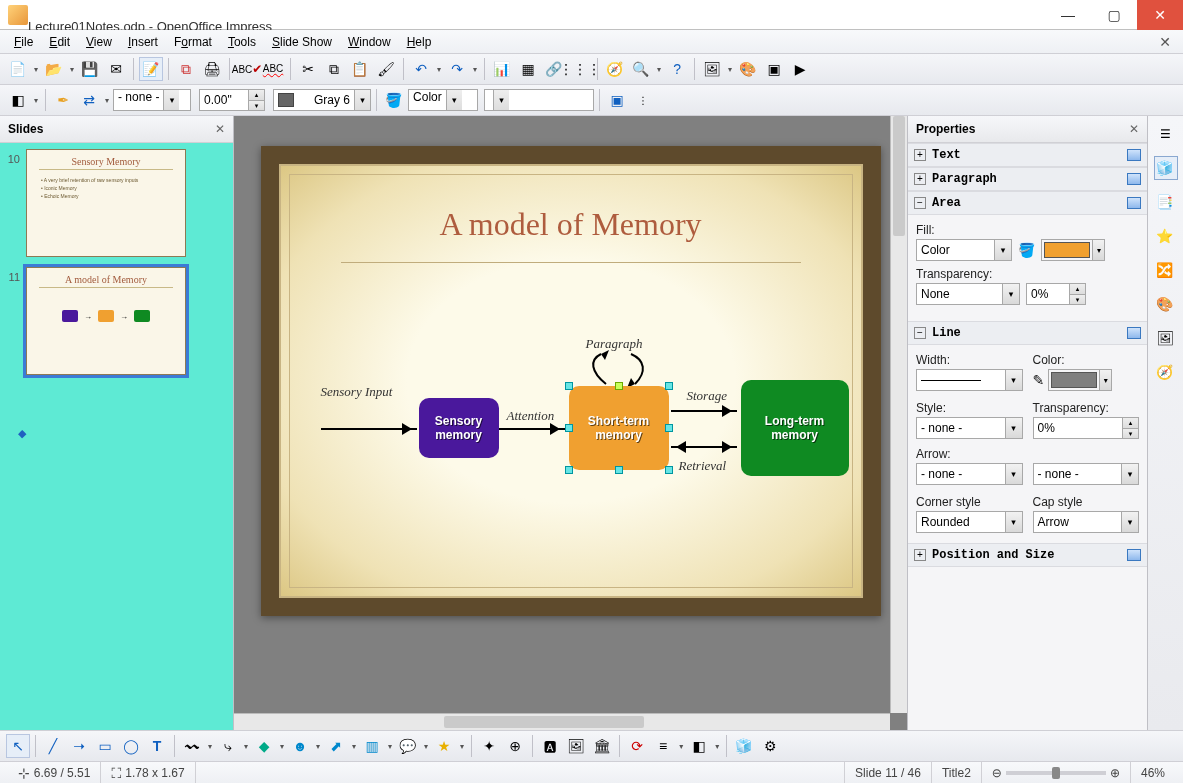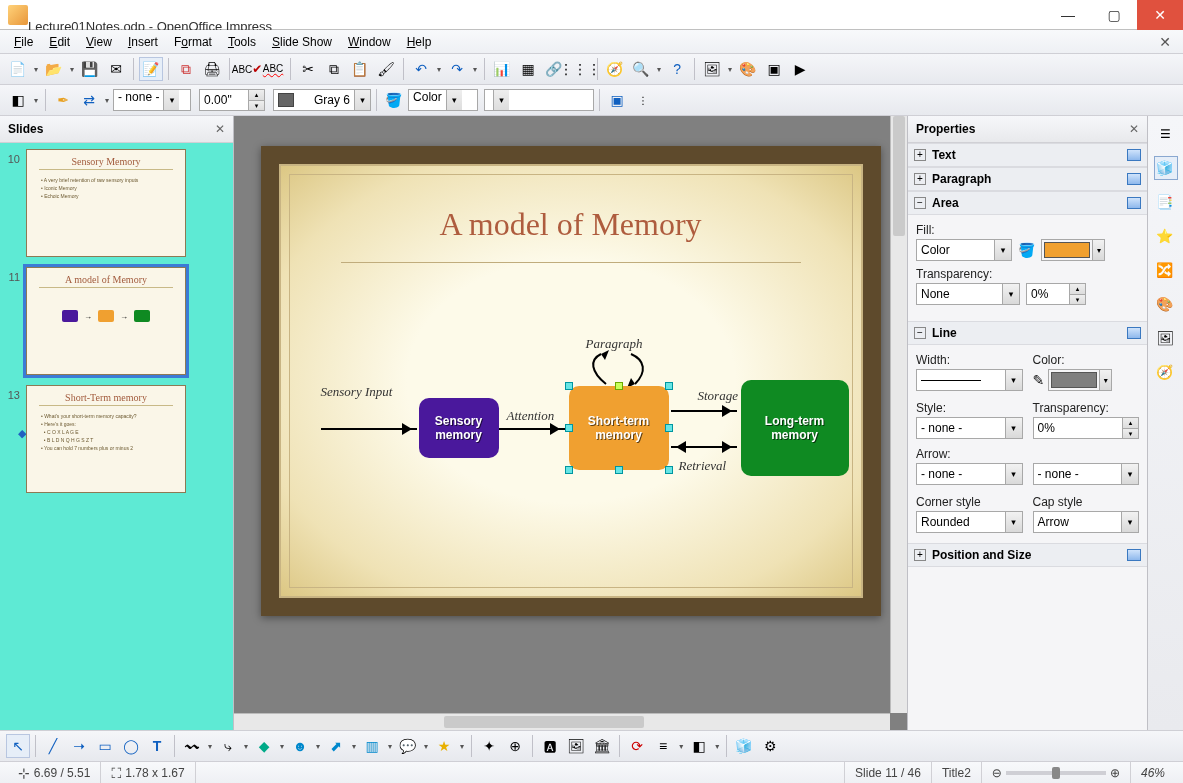--- a/index.html
+++ b/index.html
@@ -76,21 +76,21 @@
 .arrow.back::before { content:""; position:absolute; left:-1px; top:-5px; border:6px solid transparent; border-right:10px solid #000; }
 .dbox { position:absolute; border-radius:10px; display:flex; align-items:center; justify-content:center; text-align:center; color:#fff; font-weight:bold; font-size:12px; text-shadow:1px 1px 0 rgba(0,0,0,0.6); }
 .handles .h { position:absolute; width:8px; height:8px; background:#67e5e5; border:1px solid #0096a0; }
 
 
 .props { width:240px; background:#f5f5f7; border-left:1px solid #bfbfc5; display:flex; flex-direction:column; font-size:12px; overflow-y:auto; }
 .props .phdr { display:flex; align-items:center; padding:6px 8px; background:linear-gradient(#f6f7fa,#e8e9ec); border-bottom:1px solid #d0d0d5; }
 .props .phdr .t { font-weight:bold; flex:1; }
 .section-head { display:flex; align-items:center; padding:4px 6px; background:#eceef2; border-top:1px solid #dadbe0; border-bottom:1px solid #dadbe0; }
 .section-head .pm { width:12px; height:12px; border:1px solid #888; display:flex; align-items:center; justify-content:center; font-size:10px; margin-right:6px; line-height:1; }
-.section-head .t { font-weight:bold; flex:1; }
+.section-head .t { font-weight:bold; flex:1;font-family:Liberation Mono, monospace; }
 .section-head .winicon { width:14px; height:12px; border:1px solid #3a78c0; background:linear-gradient(#cfe3fb,#8eb8ec); }
 .section-body { padding:6px 8px 10px; }
 .prow { display:flex; align-items:center; gap:6px; margin-bottom:6px; }
 .plabel { margin:2px 0 2px 0; color:#222; }
 .pcol2 { display:flex; gap:10px; }
 .pcol2 > div { flex:1; }
 .pcombo { display:flex; border:1px solid #a8a8a8; background:#fff; height:22px; width:100%; }
 .pcombo .v { flex:1; padding:2px 4px; display:flex; align-items:center; }
 .pcombo .arr { width:17px; background:linear-gradient(#f2f2f2,#d9d9d9); border-left:1px solid #a8a8a8; display:flex; align-items:center; justify-content:center; font-size:9px; }
 .colorbtn { display:inline-flex; border:1px solid #a8a8a8; height:22px; }
@@ -318,44 +318,37 @@
               <span style="font-size:8px;">→</span>
             <div class="th-box" style="background:#f0a030;"></div>
               <span style="font-size:8px;">→</span>
             <div class="th-box" style="background:#0f8a22;"></div>
           </div>
         </div>
       </div>
       <div style="position:relative;">
         <span style="position:absolute;left:12px;top:42px;color:#2060c0;font-size:11px;">◆</span>
       </div>
-      <div class="thumb-row">
-        <div class="num">13</div>
-        <div class="thumb">
-          <div class="minititle">Short-Term memory</div>
-          <div class="minibody">• What's your short-term memory capacity?<br>• Here's it goes:<br>&nbsp;&nbsp;• C O X L A G E<br>&nbsp;&nbsp;• B L D N Q H G S Z T<br>• You can hold 7 numbers plus or minus 2</div>
-        </div>
-      </div>
     </div>
   </div>
 
   <div class="center">
     <div class="canvas-wrap">
       <div class="canvas-pad">
         <div class="slide">
           <div class="slide-frame"></div>
           <div class="slide-inner">
             <div class="slide-title">A model of Memory</div>
             <div class="title-underline"></div>
             <div class="diagram">
 
               <div class="dlabel" style="left:0;top:28px;">Sensory Input</div>
               <div class="dlabel" style="left:186px;top:52px;">Attention</div>
               <div class="dlabel" style="left:265px;top:-20px;">Paragraph</div>
-              <div class="dlabel" style="left:366px;top:32px;margin-left:11px;">Storage</div>
+              <div class="dlabel" style="left:366px;top:32px;">Storage</div>
               <div class="dlabel" style="left:358px;top:102px;">Retrieval</div>
 
               <div class="arrow" style="left:0;top:72px;width:96px;"></div>
               <div class="arrow" style="left:178px;top:72px;width:66px;"></div>
               <div class="arrow" style="left:350px;top:54px;width:66px;"></div>
               <div class="arrow back" style="left:350px;top:90px;width:66px;"></div>
 
               <svg style="position:absolute;left:250px;top:-6px;width:100px;height:42px;">
                 <path d="M35 34 C 20 22, 18 10, 30 4" stroke="#000" stroke-width="2" fill="none"></path>
                 <polygon points="30,4 38,0 34,10" fill="#000"></polygon>
@@ -650,14 +643,14 @@
   <div class="cell grow"></div>
   <div class="cell">Slide 11 / 46</div>
   <div class="cell">Title2</div>
   <div class="cell zoom-slider">
     <span>⊖</span>
     <div class="track">
         <div class="knob"></div>
       </div>
     <span>⊕</span>
   </div>
-  <div class="cell" style="border:none;font-style:italic;">46%</div>
+  <div class="cell" style="border:none;">46%</div>
 </div>
 
 </body></html>

